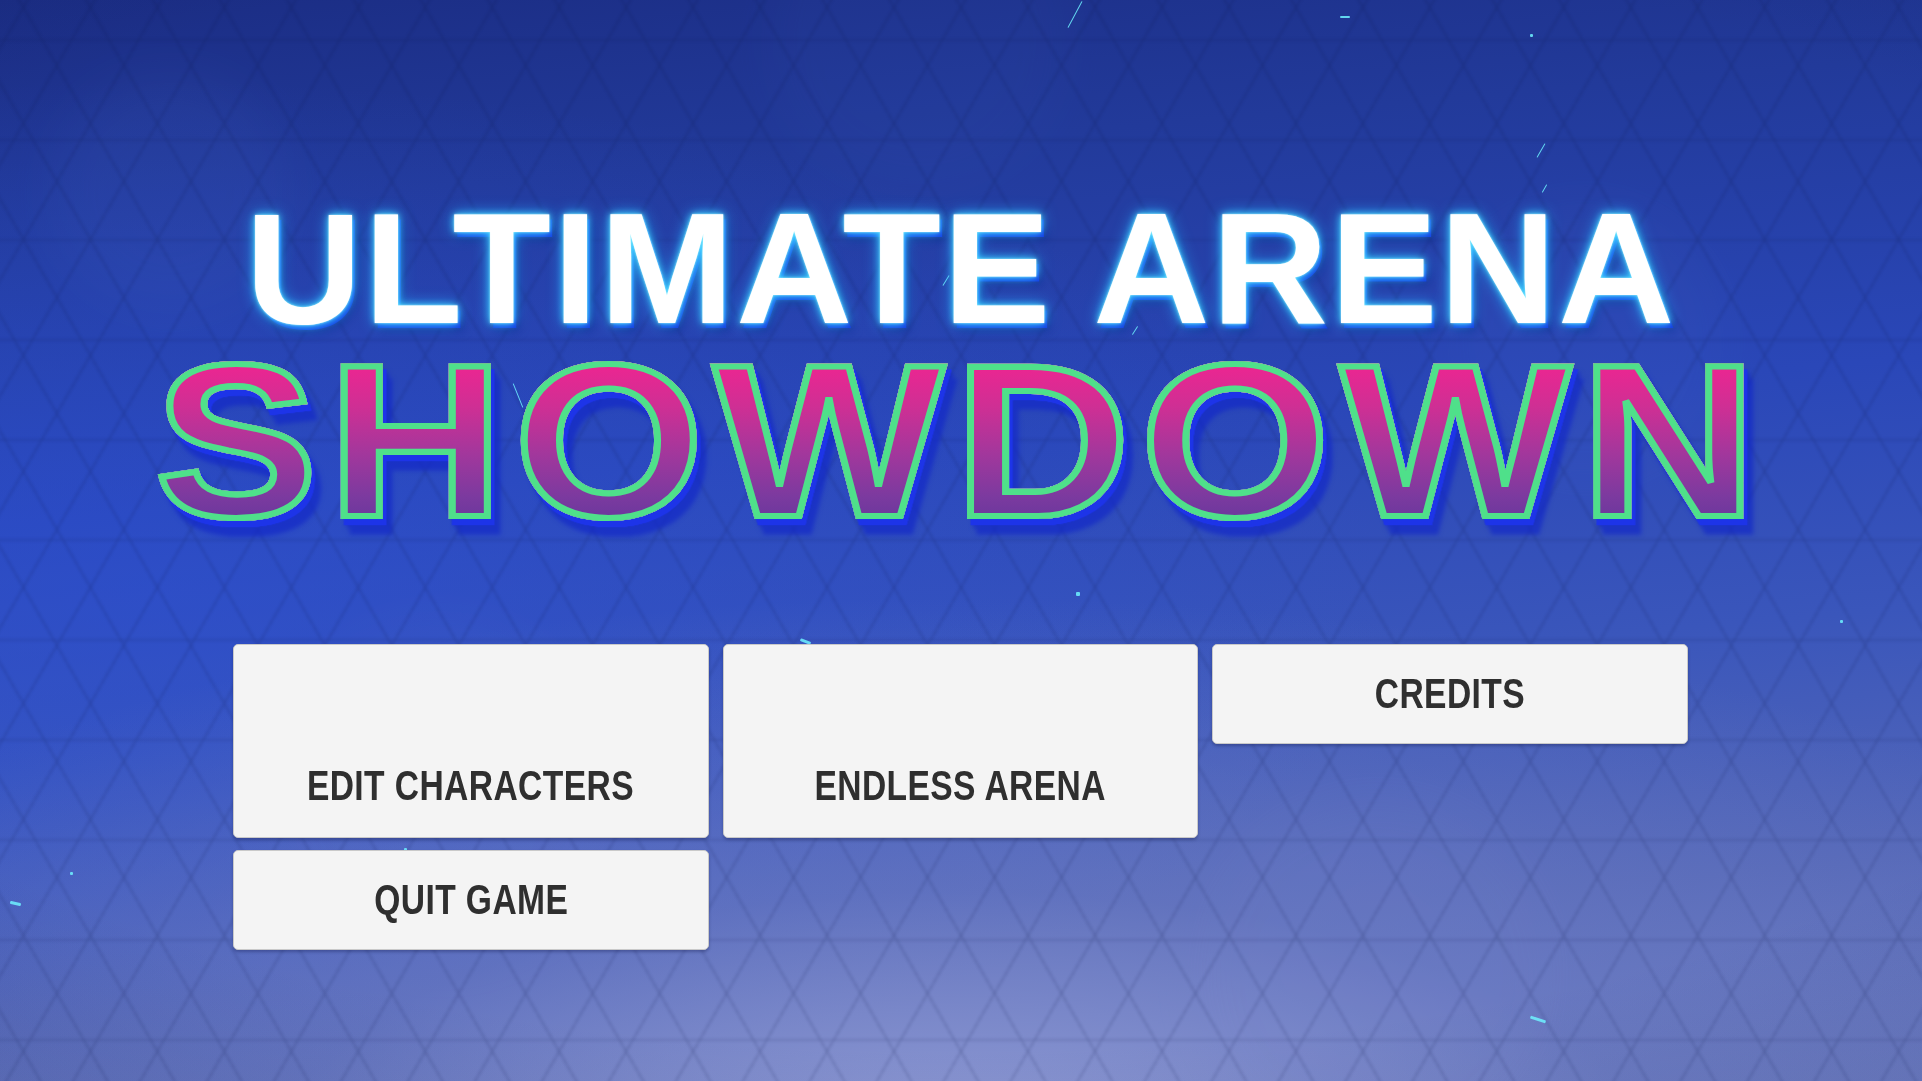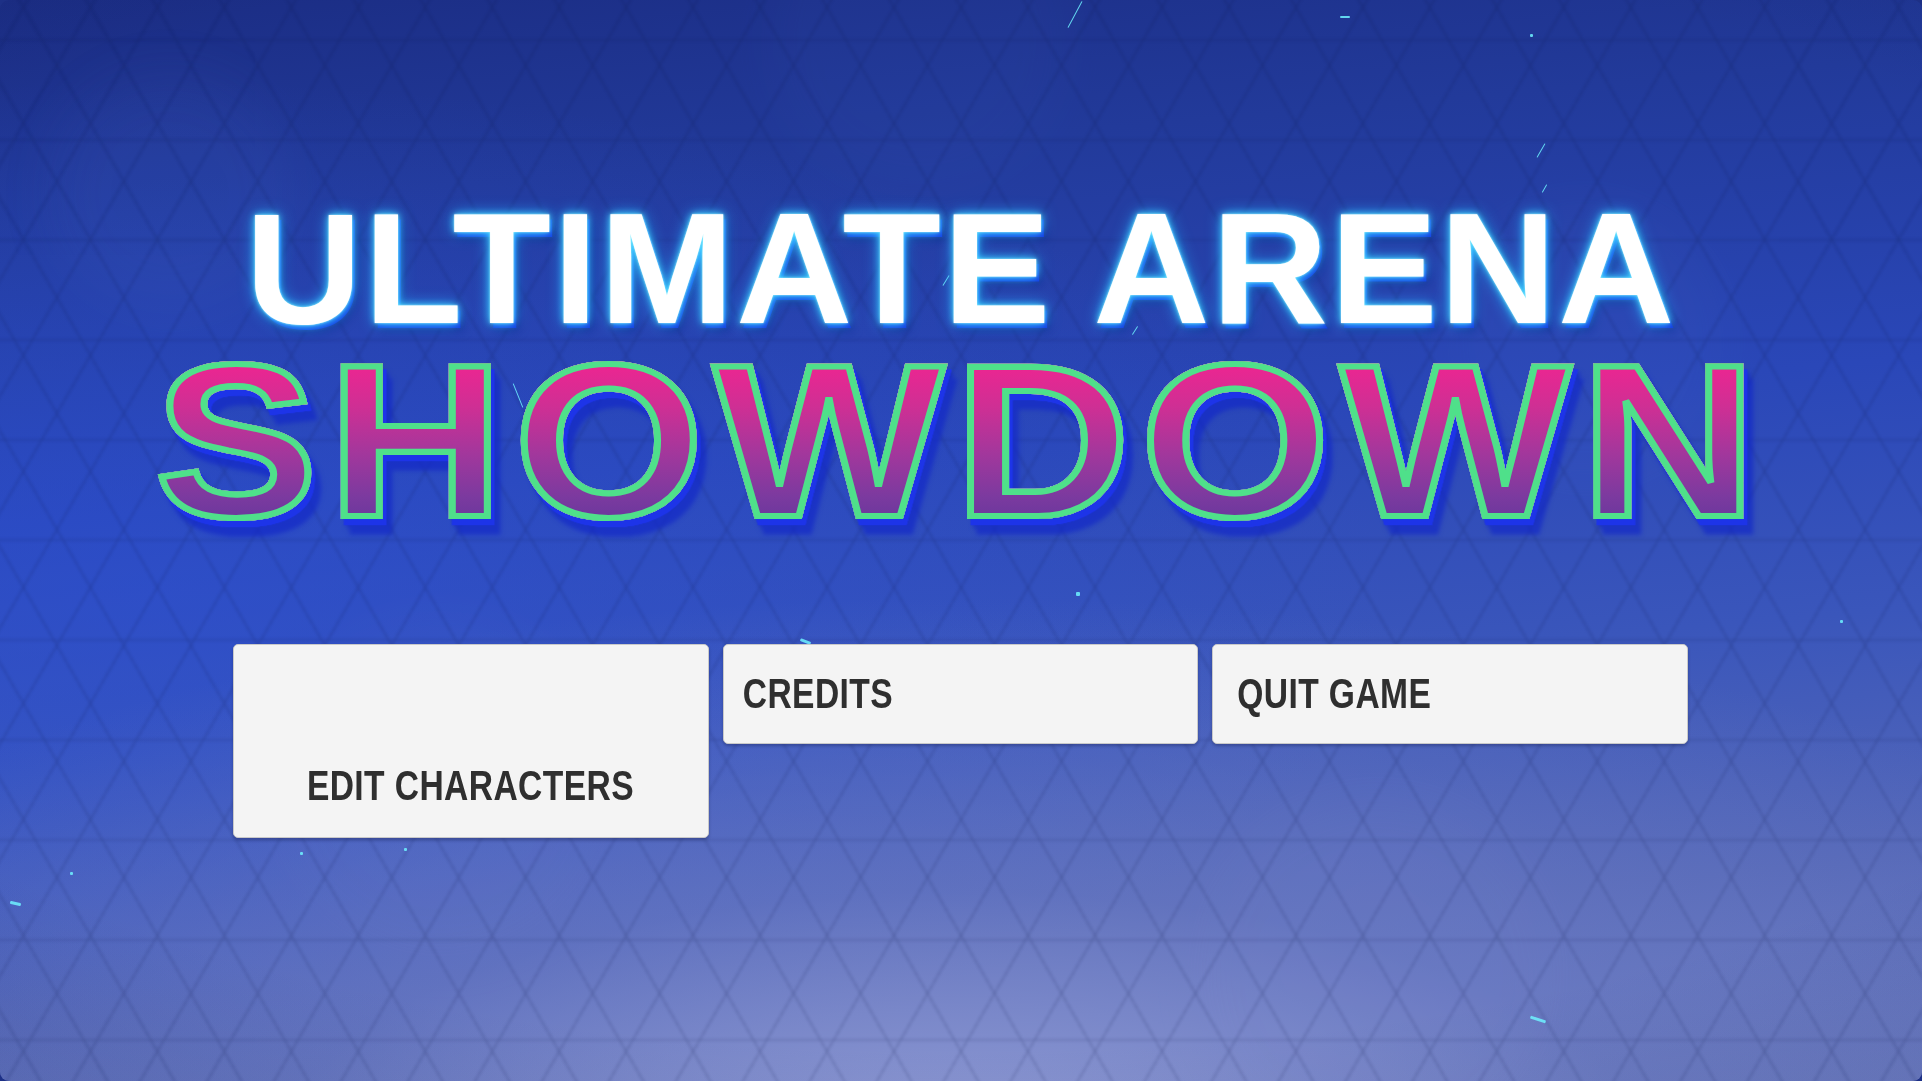--- a/index.html
+++ b/index.html
@@ -9,21 +9,20 @@
     overflow:hidden;
     background:#1d3086;
     font-family:"Liberation Sans", sans-serif;
   }
 
   
   #stage {
     position:relative;
     width:1922px; height:1081px;
     overflow:hidden;
-    border-radius:9px;
   }
 
   
   .bg-base {
     position:absolute; inset:0;
     background:
       radial-gradient(120% 85% at 50% 108%, rgba(150,160,215,0.95) 0%, rgba(110,125,195,0.55) 30%, rgba(60,80,170,0.0) 62%),
       radial-gradient(95% 70% at 8% 55%, rgba(45,80,210,0.55) 0%, rgba(40,70,190,0.0) 68%),
       linear-gradient(175deg, #1b2d84 0%, #223a9a 18%, #2a47b8 42%, #3a56bb 62%, #5568b8 82%, #6d7dc3 100%);
   }
@@ -146,20 +145,21 @@
     padding:0;
   }
   .menu-btn.row1 {
     height:194px;
     align-items:flex-end;
     justify-content:center;
   }
   .menu-btn.row2 {
     height:100px;
     align-items:center;
+    justify-content:center;
   }
 
   .menu-btn .lbl {
     font-family:"Liberation Sans", sans-serif;
     font-weight:700;
     font-size:42px;
     line-height:1;
     letter-spacing:0.5px;
     color:#2f2f2f;
     transform:scaleX(0.80);
@@ -201,20 +201,23 @@
   <div class="title-wrap">
     <span class="title-top">ULTIMATE ARENA</span>
     <span class="title-bottom">SHOWDOWN</span>
   </div>
 
   <div class="menu">
 
     <div class="menu-btn row1">
       <span class="lbl">EDIT CHARACTERS</span>
     </div>
+    <div class="menu-btn row1">
+      <span class="lbl">ENDLESS ARENA</span>
+    </div>
 
     <div class="menu-btn row2">
       <span class="lbl">CREDITS</span>
     </div>
     <div class="menu-btn row2">
       <span class="lbl">QUIT GAME</span>
     </div>
 
   </div>
 </div>

